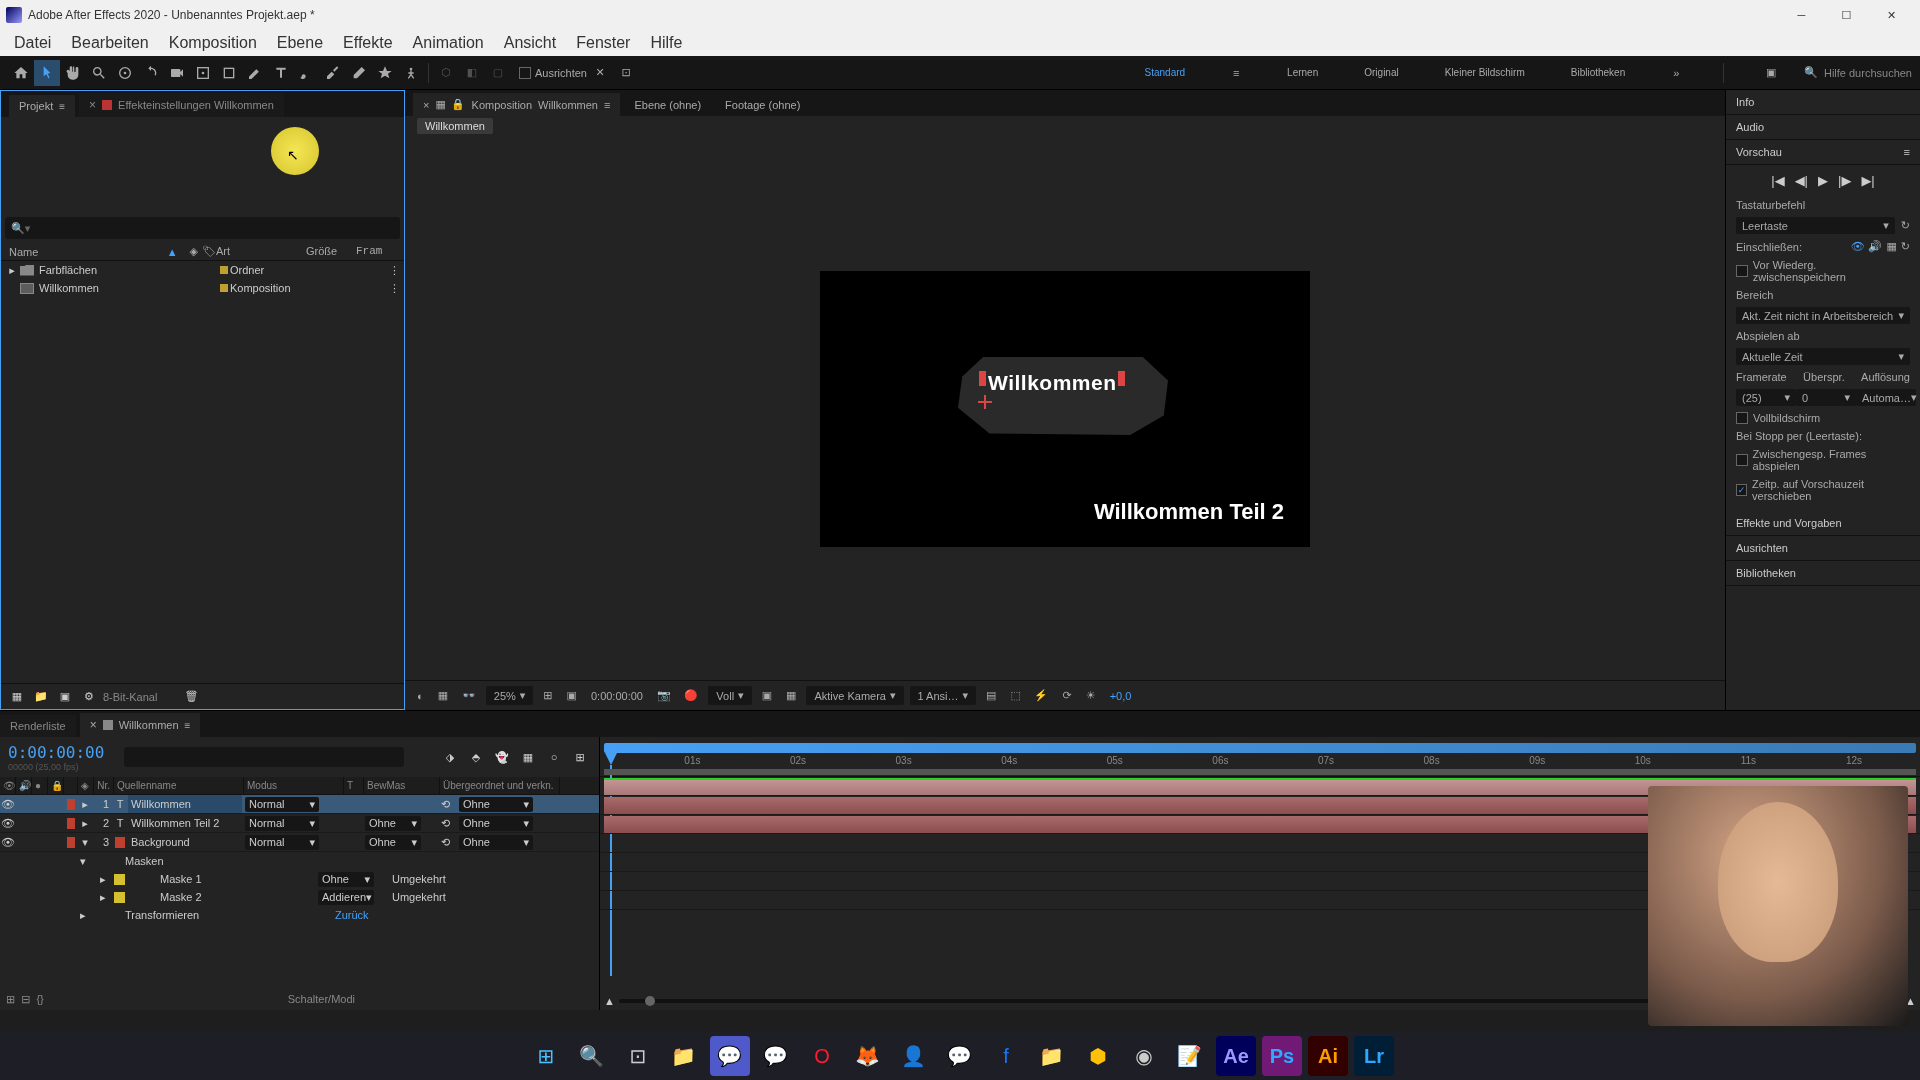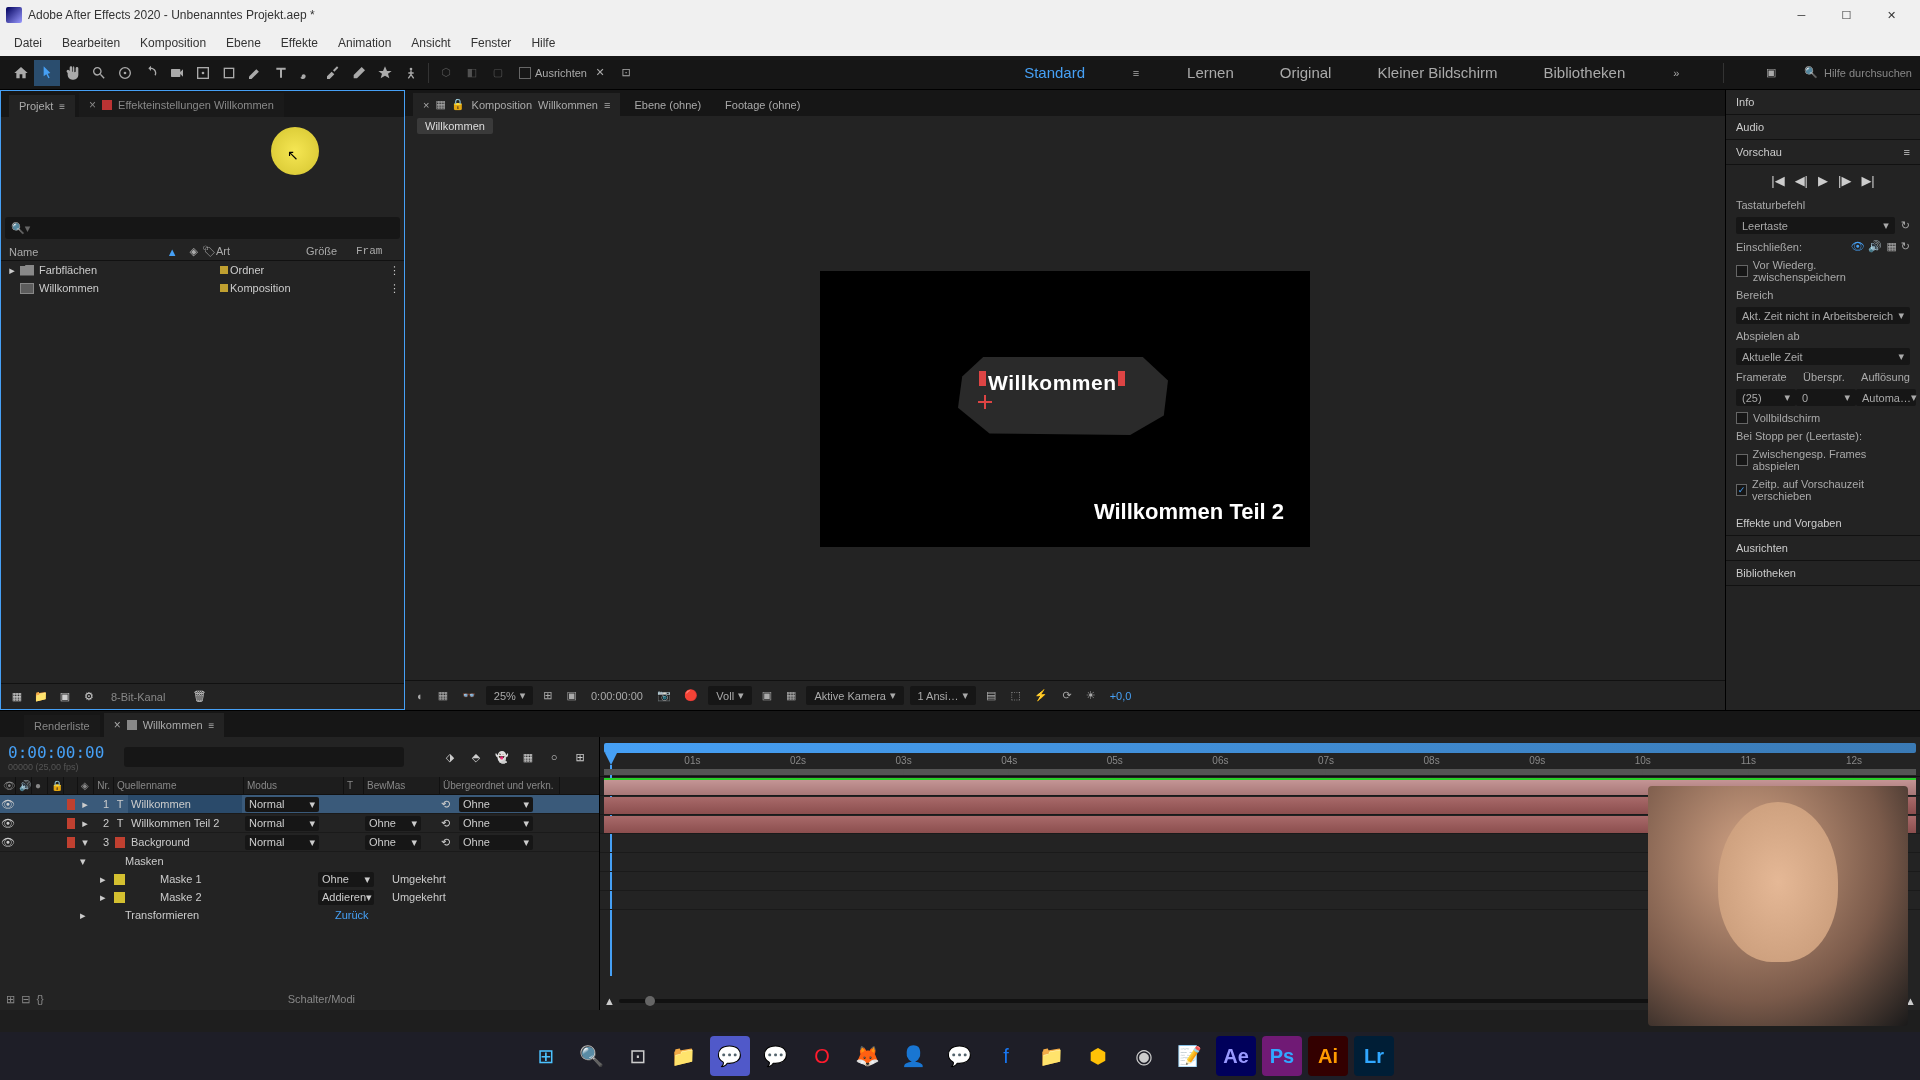--- a/index.html
+++ b/index.html
@@ -6,32 +6,32 @@
 body { background:#1e1e1e; color:#ccc; width:1920px; height:1080px; overflow:hidden; position:relative; font-size:11px; }
 
 
 .titlebar { height:30px; background:#f0f0f0; color:#333; display:flex; align-items:center; padding:0 6px; }
 .titlebar .app-icon { width:16px; height:16px; background:linear-gradient(135deg,#00005b,#9999ff); margin-right:6px; border-radius:2px; }
 .titlebar .title { flex:1; font-size:12px; }
 .titlebar .win-btn { width:45px; height:30px; display:flex; align-items:center; justify-content:center; cursor:pointer; }
 
 
 .menubar { height:26px; background:#f0f0f0; color:#333; display:flex; align-items:center; padding:0 4px; }
-.menubar .menu-item { padding:4px 10px; font-size:12px; cursor:pointer;text-align:right; }
+.menubar .menu-item { padding:4px 10px; font-size:16px; cursor:pointer;text-align:right; }
 
 
 .toolbar { height:34px; background:#161616; display:flex; align-items:center; padding:0 8px; gap:0; border-bottom:1px solid #000; }
 .tool-btn { width:26px; height:26px; display:flex; align-items:center; justify-content:center; cursor:pointer; color:#aaa; }
 .tool-btn svg { width:16px; height:16px; fill:#aaa; }
 .tool-btn.active { background:#2a4d6e; }
 .tool-btn.active svg { fill:#46a0f5; }
 .tool-sep { width:1px; height:20px; background:#333; margin:0 4px; }
 .toolbar .checkbox { display:flex; align-items:center; gap:4px; margin-left:8px; color:#aaa; font-size:11px; }
 .toolbar .workspace-tabs { margin-left:auto; display:flex; gap:30px; align-items:center; }
-.toolbar .ws-tab { padding:4px 8px; cursor:pointer; color:#aaa; font-size:15px; }
+.toolbar .ws-tab { padding:4px 8px; cursor:pointer; color:#aaa; font-size:10px; }
 .toolbar .ws-tab.active { color:#46a0f5; }
 .toolbar .search-help { display:flex; align-items:center; gap:6px; margin-left:20px; color:#888; }
 
 
 .main { display:flex; height:620px; }
 .left-panel { width:405px; border-right:1px solid #000; display:flex; flex-direction:column; background:#232323; border:1.5px solid #46a0f5; }
 .center-panel { flex:1; display:flex; flex-direction:column; background:#232323; }
 .right-panel { width:195px; background:#232323; border-left:1px solid #000; display:flex; flex-direction:column; overflow-y:auto; }
 
 
@@ -95,21 +95,21 @@
 .preview-controls { display:flex; justify-content:center; gap:10px; padding:8px 0; }
 .pv-btn { cursor:pointer; font-size:13px; color:#ccc; }
 .r-row { display:flex; justify-content:space-between; align-items:center; padding:3px 10px; font-size:11px; color:#aaa; }
 .r-sel { background:#161616; padding:2px 6px; border-radius:2px; min-width:60px; display:flex; justify-content:space-between; align-items:center; }
 .r-check { display:flex; align-items:center; gap:5px; padding:3px 10px; font-size:11px; color:#aaa; }
 .chk { width:12px; height:12px; border:1px solid #666; background:#161616; cursor:pointer; display:flex; align-items:center; justify-content:center; }
 .chk.checked::after { content:'✓'; font-size:9px; color:#46a0f5; }
 
 
 .timeline-panel { height:300px; background:#232323; display:flex; flex-direction:column; border-top:1px solid #000; }
-.tl-tabs { height:26px; display:flex; align-items:flex-end; background:#161616; padding-left:24px; gap:4px; }
+.tl-tabs { height:26px; display:flex; align-items:flex-end; background:#161616; padding-left:0; gap:4px; }
 .tl-body { flex:1; display:flex; }
 .tl-left { width:600px; border-right:1px solid #000; display:flex; flex-direction:column; }
 .tl-right { flex:1; position:relative; }
 
 .tl-header-row { height:40px; display:flex; align-items:center; padding:0 8px; }
 .timecode { color:#46a0f5; font-size:16px; font-family:monospace; }
 .timecode-sub { font-size:9px; color:#555; }
 .tl-search { margin-left:20px; width:280px; height:20px; background:#161616; border-radius:3px; }
 .tl-opt-btns { margin-left:auto; display:flex; gap:4px; }
 .tl-opt-btn { width:22px; height:22px; display:flex; align-items:center; justify-content:center; cursor:pointer; }
@@ -376,21 +376,21 @@
         <span class="type">Komposition</span>
         <span class="size"></span>
         <span class="fr">⋮</span>
       </div>
     </div>
     <div class="project-footer">
       <div class="foot-btn">▦</div>
       <div class="foot-btn">📁</div>
       <div class="foot-btn">▣</div>
       <div class="foot-btn">⚙</div>
-      <span style="margin-left:8px;color:#888">8-Bit-Kanal</span>
+      <span style="color:#888">8-Bit-Kanal</span>
       <div class="foot-btn" style="margin-left:20px">🗑</div>
     </div>
   </div>
 
   <div class="center-panel">
     <div class="comp-tabs">
       <div class="comp-tab active">
         <span class="close">×</span>
         <span>▦</span>
         <span>🔒</span>

